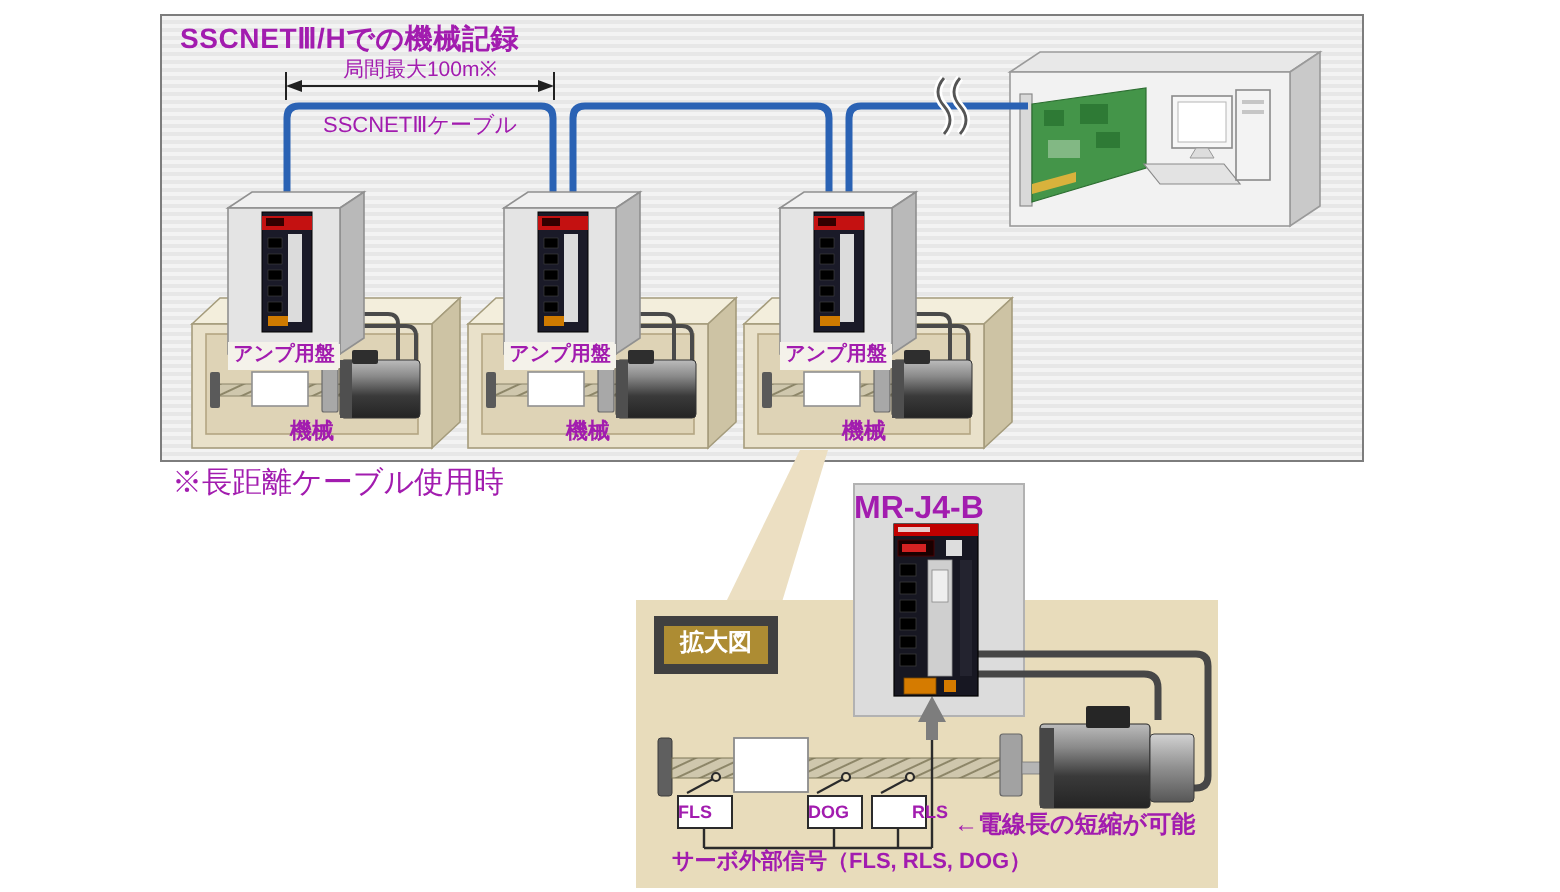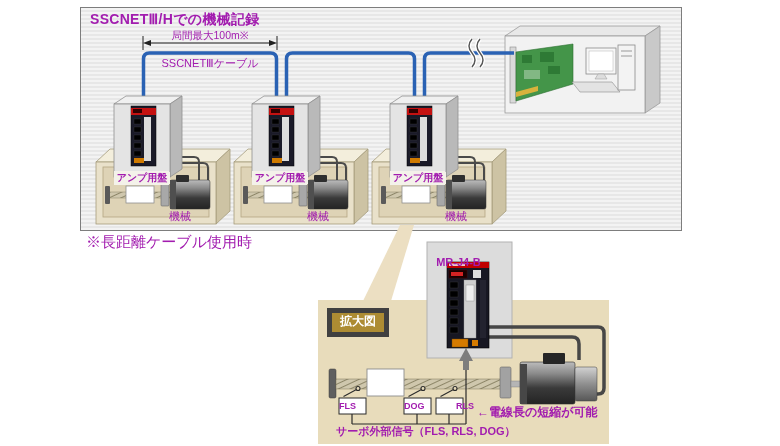--- a/index.html
+++ b/index.html
@@ -9,24 +9,24 @@
           border:1px solid #7d7d7d;
           background:repeating-linear-gradient(180deg,#f3f3f3 0 2px,#e7e7e7 2px 4px);}
   #art{position:absolute;left:0;top:0;width:780px;height:446px;}
   .t{position:absolute;color:#a21caf;white-space:nowrap;line-height:1.15;}
   .ctr{text-align:center;}
   .title{left:90px;top:11px;font-size:14px;font-weight:600;letter-spacing:.3px;}
   .dim{left:143px;top:29px;width:134px;font-size:10.5px;}
   .cbl{left:143px;top:57px;width:134px;font-size:11px;}
   .foot{left:86px;top:233px;font-size:15px;}
   .plabel{top:172px;width:56px;font-size:10px;font-weight:bold;background:#f4f2ea;}
-  .mlabel{top:210px;width:120px;font-size:11px;font-weight:normal;padding-left:24px;}
+  .mlabel{top:210px;width:120px;font-size:11px;font-weight:bold;}
   .p0{left:114px;} .p1{left:252px;} .p2{left:390px;}
   .m0{left:96px;}  .m1{left:234px;} .m2{left:372px;}
-  .mrj{left:427px;top:256px;width:63px;font-size:11px;font-weight:bold;}
+  .mrj{left:427px;top:246px;width:63px;font-size:16px;font-weight:bold;}
   .tag{left:327px;top:308px;background:#ad8c33;color:#fff;font-size:12px;font-weight:bold;
        padding:2px 8px 3px 8px;border:5px solid #404040;}
   .sw{top:399px;width:17px;height:14px;font-size:9px;font-weight:bold;line-height:14px;}
   .sw0{left:339px;} .sw1{left:404px;} .sw2{left:436px;padding-left:20px;}
   .wnote{left:477px;top:406px;font-size:12px;font-weight:600;}
   .snote{left:336px;top:425px;font-size:11px;font-weight:600;}
 </style>
 </head>
 <body>
 

